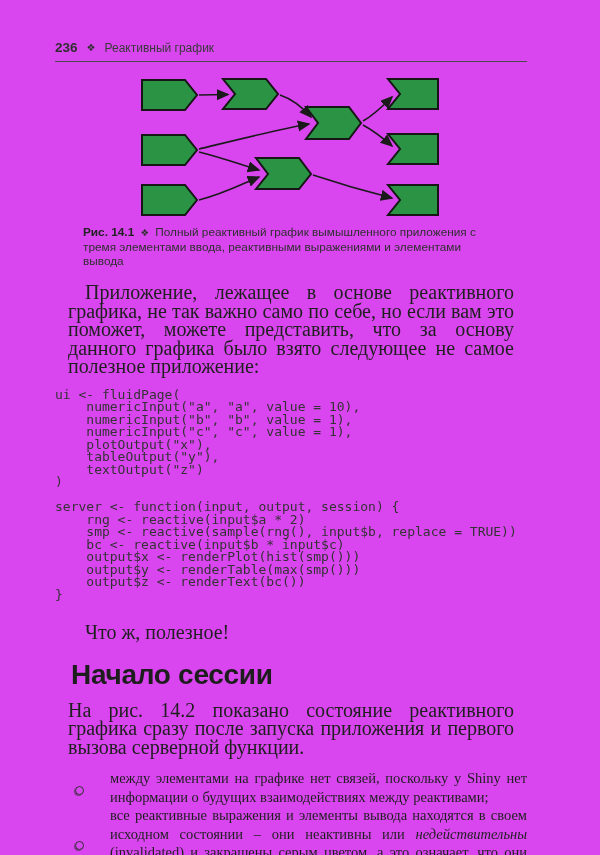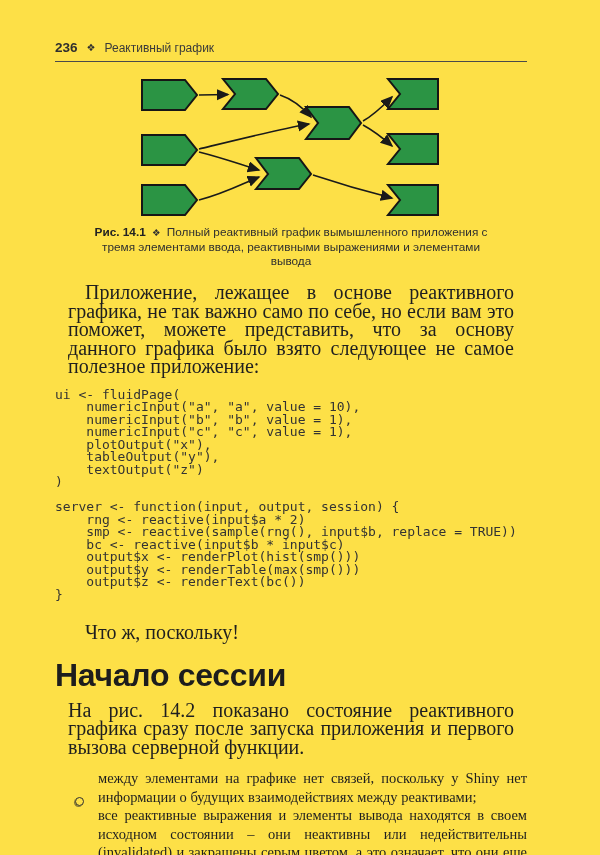--- a/index.html
+++ b/index.html
@@ -7,39 +7,39 @@
     width:600px;height:855px;
     background:#ffffff;
     font-family:"Liberation Serif", serif;
     color:#1f1f1f;
     overflow:hidden;
   }
   .page{
     width:600px;height:855px;
     box-sizing:border-box;
     padding:40px 73px 0 55px;
-    background:#fde047;
+    background:#d946ef;
   }
   
   .running-header{
     display:flex;align-items:baseline;gap:9px;
     font-family:"Liberation Sans", sans-serif;
     color:#3a3a3a;
     border-bottom:1.5px solid #4a4a4a;
     padding-bottom:6px;
   }
   .page-number{font-weight:bold;font-size:13.5px;color:#2e2e2e;}
   .header-diamond{font-size:10px;color:#2f2f2f;position:relative;top:-1px;}
   .chapter-title{font-size:12px;}
   
   .figure-wrap{margin-top:14px;}
   .graph-svg{display:block;margin:0 auto;}
   .figure-caption{
     margin-top:7px;
-    text-align:center;
+    text-align:left;
     font-family:"Liberation Sans", sans-serif;
     font-size:11.8px;line-height:14px;
     color:#2f2f2f;
     padding:0 28px;
   }
   .caption-label{font-weight:bold;color:#222;}
   .caption-diamond{font-size:9.5px;padding:0 3px;}
   
   .para{
     font-size:20px;line-height:18.5px;
@@ -54,44 +54,44 @@
     font-size:13px;line-height:12.5px;
     color:#333333;
     margin:6px 0 0 0;
     white-space:pre;
   }
   
   .lets-begin{margin-top:22px;}
   .section-heading{
     font-family:"Liberation Sans", sans-serif;
     font-weight:bold;
-    font-size:32px;line-height:30px;
+    font-size:28px;line-height:30px;
     letter-spacing:-0.3px;
     color:#1d1d1d;
-    margin:18px 0 0 0;
+    margin:18px 0 0 16px;
   }
   .after-heading{margin-top:11px;}
   
   .bullet-list{margin-top:2px;}
-  .bullet-item{display:flex;align-items:flex-end;}
+  .bullet-item{display:flex;align-items:center;gap:12px;}
   .bullet-marker{
     flex:none;
     width:9px;height:9px;
     margin:5px 14px 0 20px;
     border:1.6px solid #2f2f2f;
     border-radius:50%;
     box-shadow:-1px 1px 0 rgba(40,40,40,.55);
     box-sizing:border-box;
   }
   .bullet-text{
     flex:1;
     font-size:14.5px;line-height:18.5px;
     text-align:justify;
   }
-  .italic{}
+  .italic{font-style:italic;}
   
   .node{fill:#2b9444;stroke:#161616;stroke-width:2;stroke-linejoin:miter;}
   .edge{fill:none;stroke:#1a1a1a;stroke-width:1.6;}
 </style>
 </head>
 <body>
 
 <div class="page">
 
   <div class="running-header">
@@ -149,21 +149,21 @@
 
 server &lt;- function(input, output, session) {
     rng &lt;- reactive(input$a * 2)
     smp &lt;- reactive(sample(rng(), input$b, replace = TRUE))
     bc &lt;- reactive(input$b * input$c)
     output$x &lt;- renderPlot(hist(smp()))
     output$y &lt;- renderTable(max(smp()))
     output$z &lt;- renderText(bc())
 }</pre>
 
-  <p class="para indent lets-begin">Что ж, поскольку!</p>
+  <p class="para indent lets-begin">Что ж, полезное!</p>
 
   <h1 class="section-heading">Начало сессии</h1>
 
   <p class="para after-heading">На рис. 14.2 показано состояние реактивного графика сразу после запуска приложения и первого вызова серверной функции.</p>
 
   <div class="bullet-list">
     <div class="bullet-item">
       <span class="bullet-marker"></span>
       <span class="bullet-text">между элементами на графике нет связей, поскольку у Shiny нет информации о будущих взаимодействиях между реактивами;</span>
     </div>

